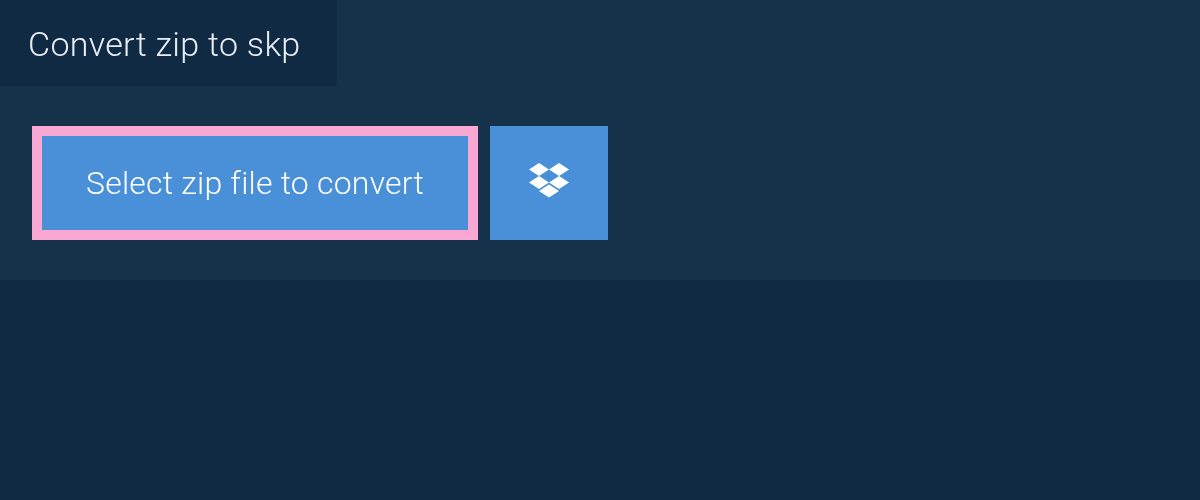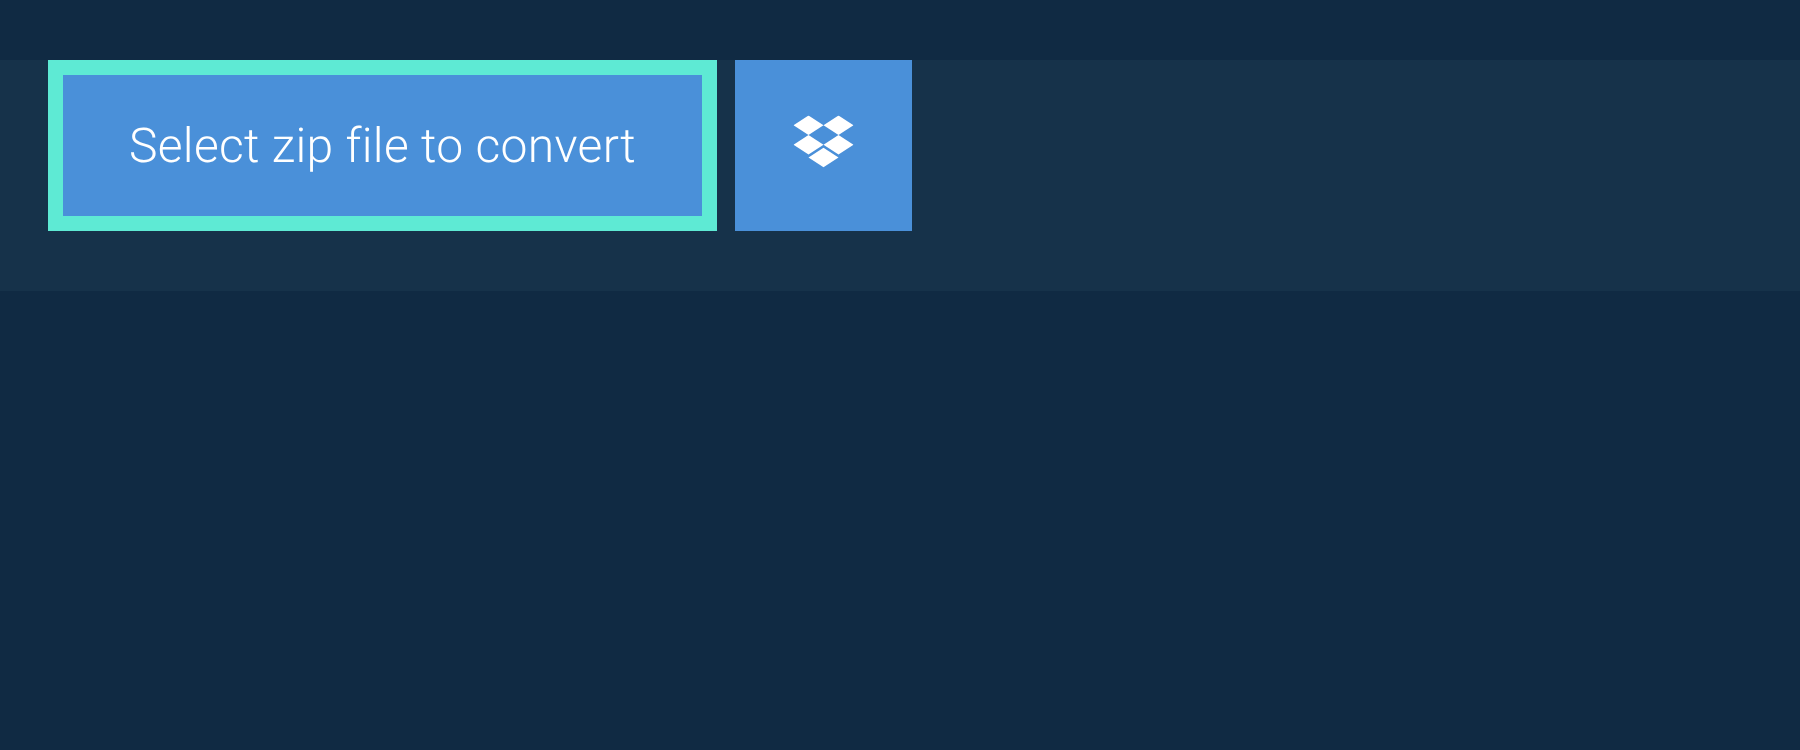--- a/index.html
+++ b/index.html
@@ -33,21 +33,21 @@
     }
     .button-row {
       display: flex;
       align-items: stretch;
       margin-top: 40px;
       margin-left: 32px;
       gap: 12px;
     }
     .select-button {
       background: #4a90d9;
-      border: 10px solid #5eead4;
+      border: 10px solid #f9a8d4;
       color: #ffffff;
       font-size: 32px;
       font-weight: 300;
       padding: 28px 44px;
       cursor: pointer;
       display: flex;
       align-items: center;
       justify-content: center;
       letter-spacing: 0.2px;
     }
@@ -61,20 +61,23 @@
     }
     .dropbox-icon {
       width: 40px;
       height: 36px;
     }
   </style>
 </head>
 <body>
 
 <div class="panel">
+  <div class="tab">
+    <span class="tab-label">Convert zip to skp</span>
+  </div>
   <div class="button-row">
     <div class="select-button">
       <span>Select zip file to convert</span>
     </div>
     <div class="dropbox-button">
       <span>
         <svg class="dropbox-icon" viewBox="0 0 40 36" xmlns="http://www.w3.org/2000/svg">
           <path fill="#ffffff" d="M10 0 L20 6.5 L10 13 L0 6.5 Z"></path>
           <path fill="#ffffff" d="M30 0 L40 6.5 L30 13 L20 6.5 Z"></path>
           <path fill="#ffffff" d="M10 13 L20 19.5 L10 26 L0 19.5 Z"></path>

